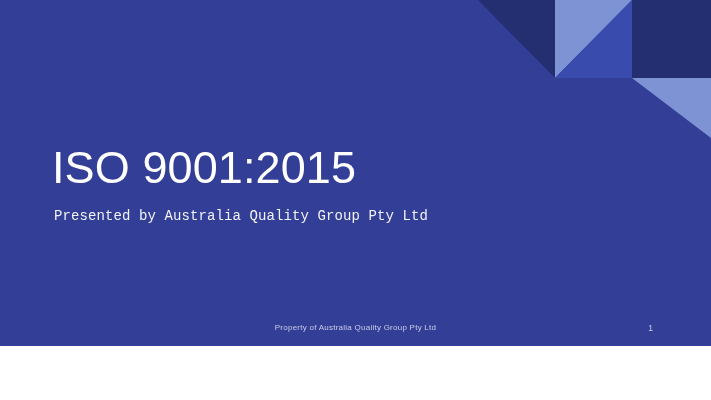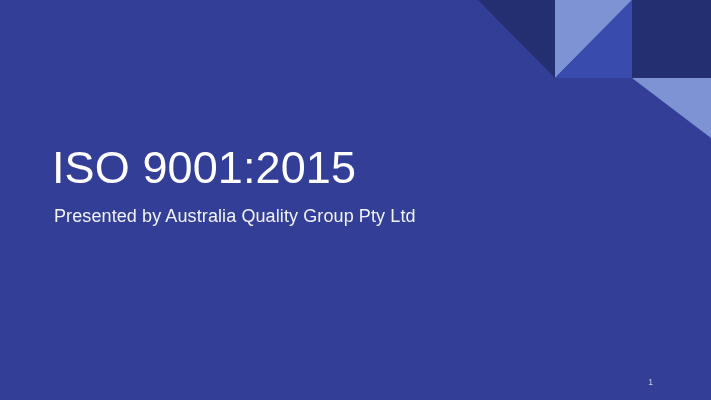--- a/index.html
+++ b/index.html
@@ -8,21 +8,21 @@
     padding: 0;
     background: #ffffff;
   }
   body {
     font-family: "Liberation Sans", sans-serif;
   }
 
   #slide {
     position: relative;
     width: 711px;
-    height: 400px;
+    height: 346px;
     overflow: hidden;
     background: #333E96;
   }
 
   
   .deco-layer {
     position: absolute;
     top: 0;
     right: 0;
     width: 240px;
@@ -48,23 +48,23 @@
     font-family: "Liberation Sans", sans-serif;
     font-weight: 400;
     font-size: 45px;
     line-height: 56px;
     letter-spacing: 0.1px;
     white-space: nowrap;
   }
   .slide-subtitle {
     margin: 11px 0 0 2px;
     color: #F2F3FA;
-    font-family: Liberation Sans, sans-serif;
+    font-family: Liberation Mono, monospace;
     font-weight: 400;
-    font-size: 18px;
+    font-size: 14px;
     line-height: 18px;
     letter-spacing: 0.1px;
   }
 
   
   .footer {
     position: absolute;
     left: 0;
     right: 0;
     bottom: 8px;
@@ -111,16 +111,17 @@
       <polygon points="161,78 240,78 240,138" fill="#7D93D3"></polygon>
     </svg>
   </div>
 
   <div class="title-block">
     <h1 class="slide-title">ISO 9001:2015</h1>
     <p class="slide-subtitle">Presented by Australia Quality Group Pty Ltd</p>
   </div>
 
   <div class="footer">
+    <span class="footer-text">Property of Australia Quality Group Pty Ltd</span>
     <span class="footer-pagenum">1</span>
   </div>
 
 </div>
 
 </body></html>

